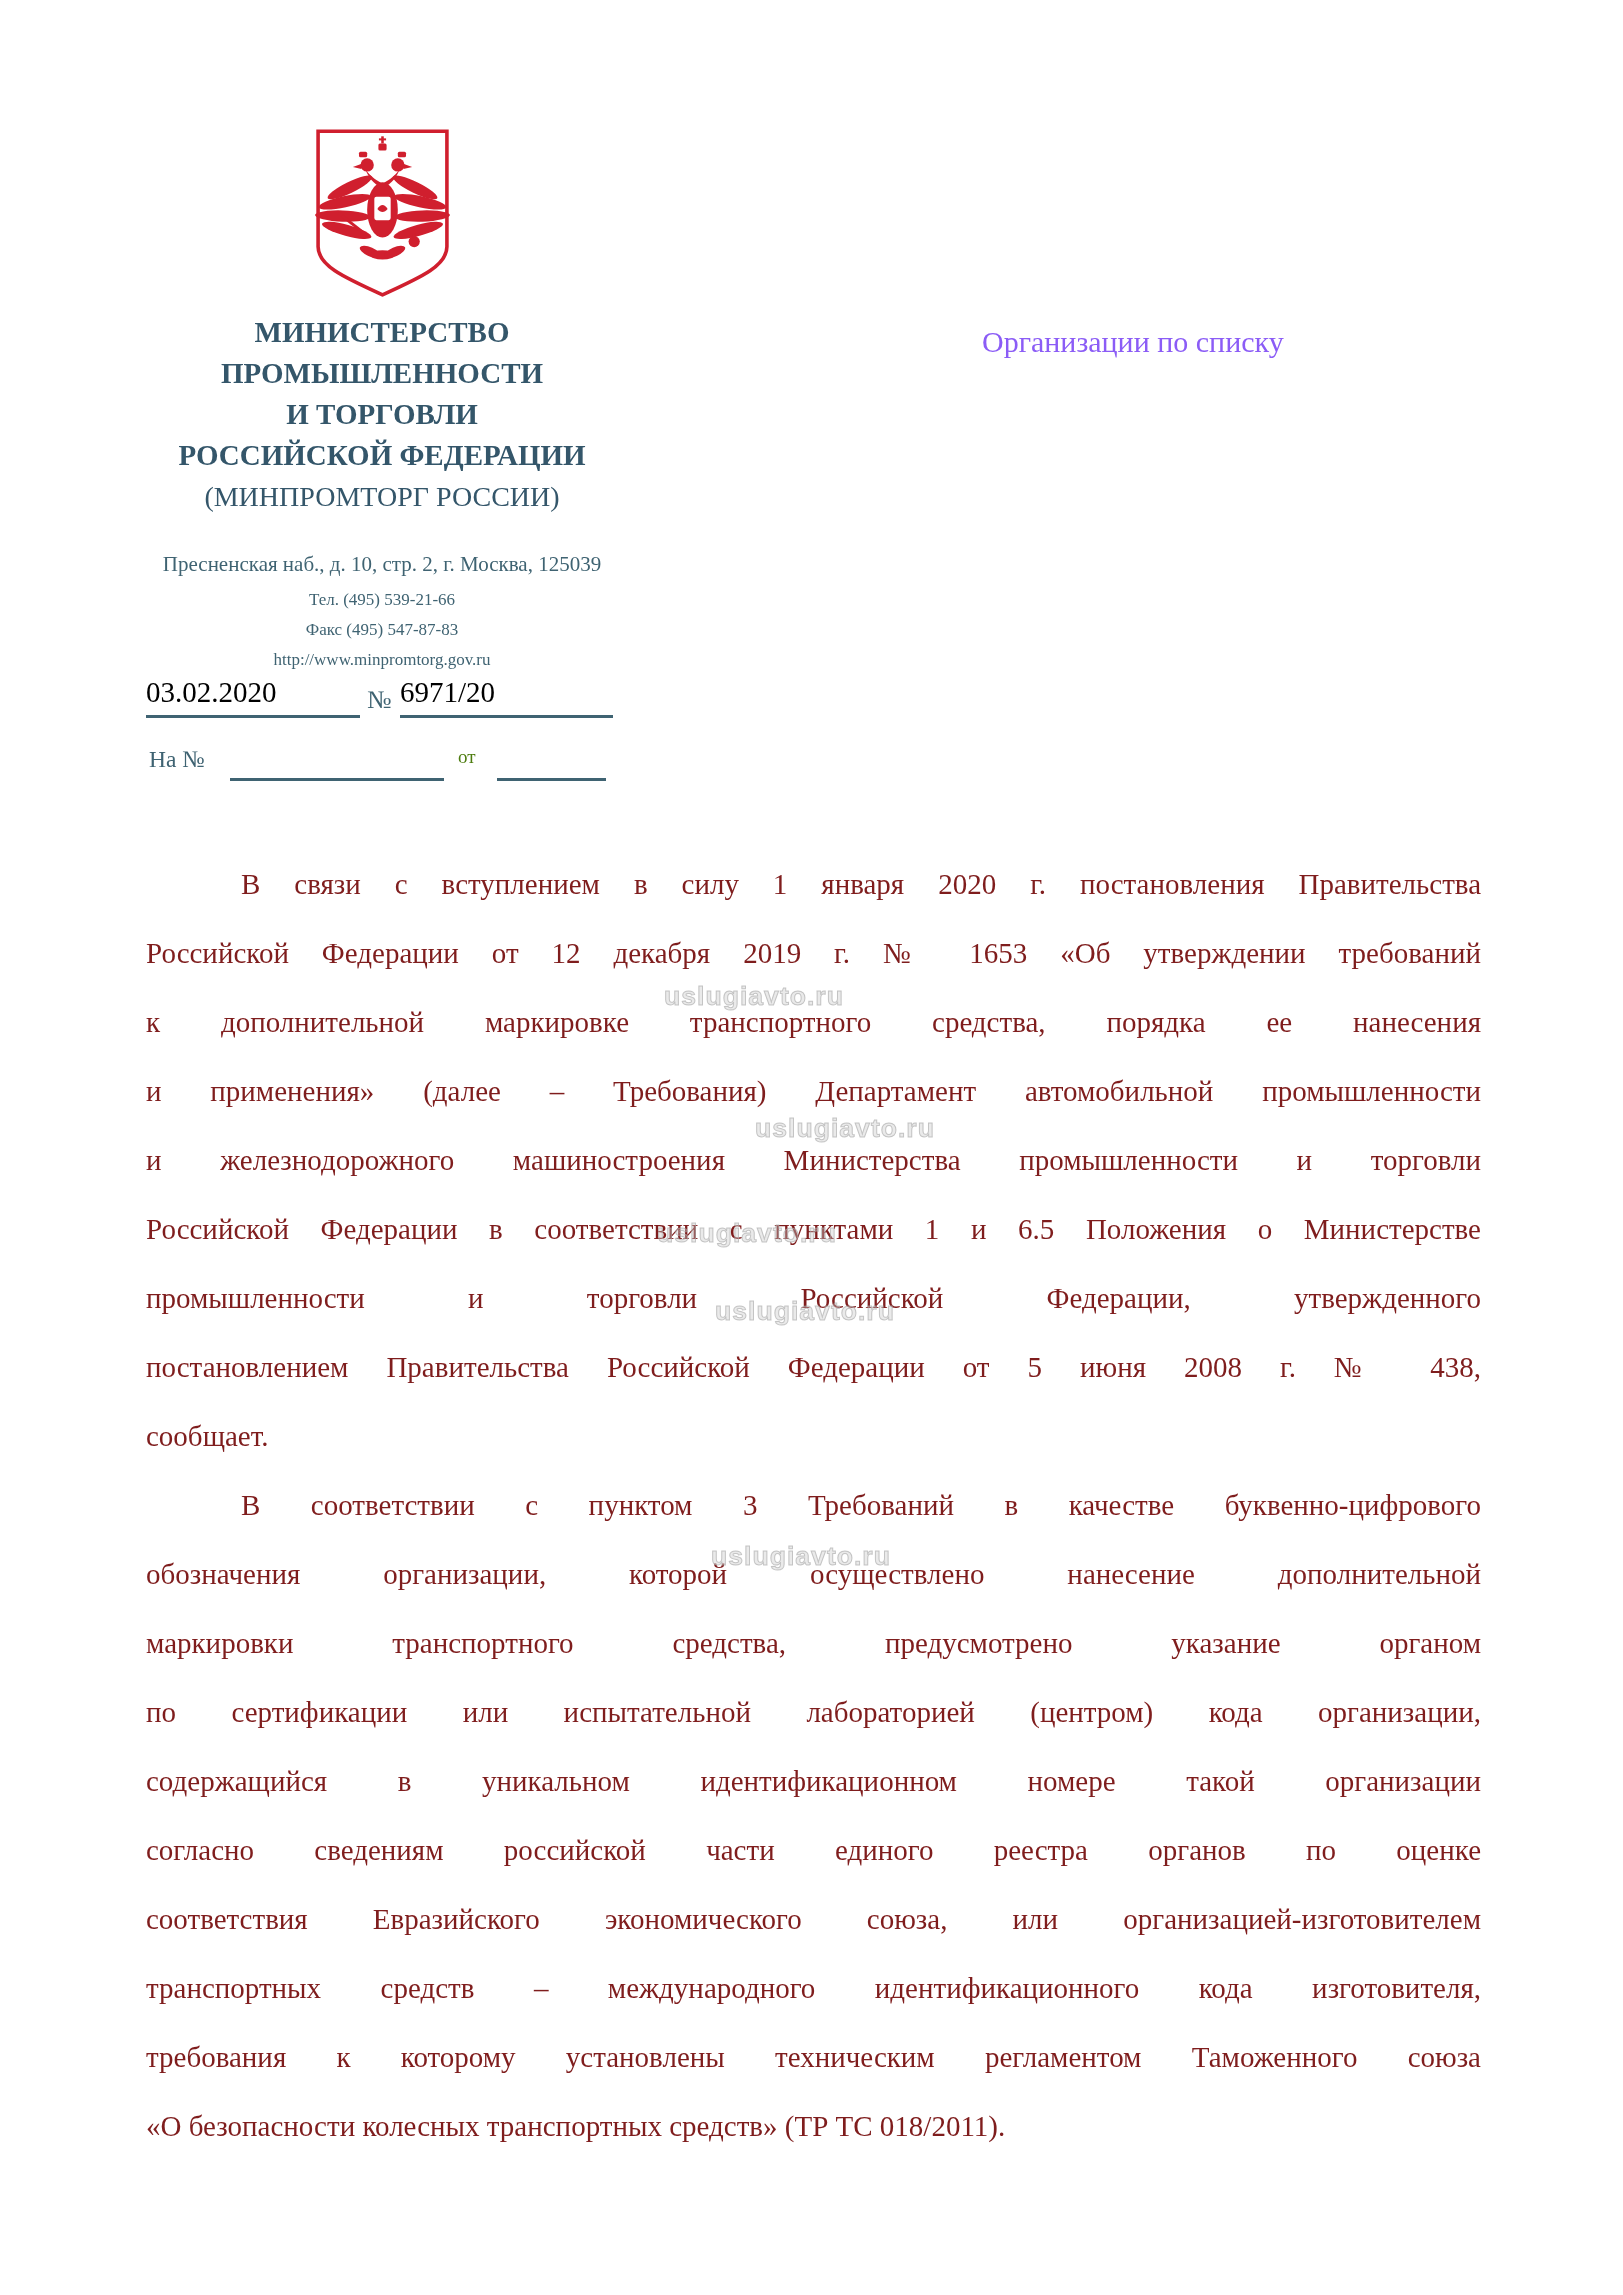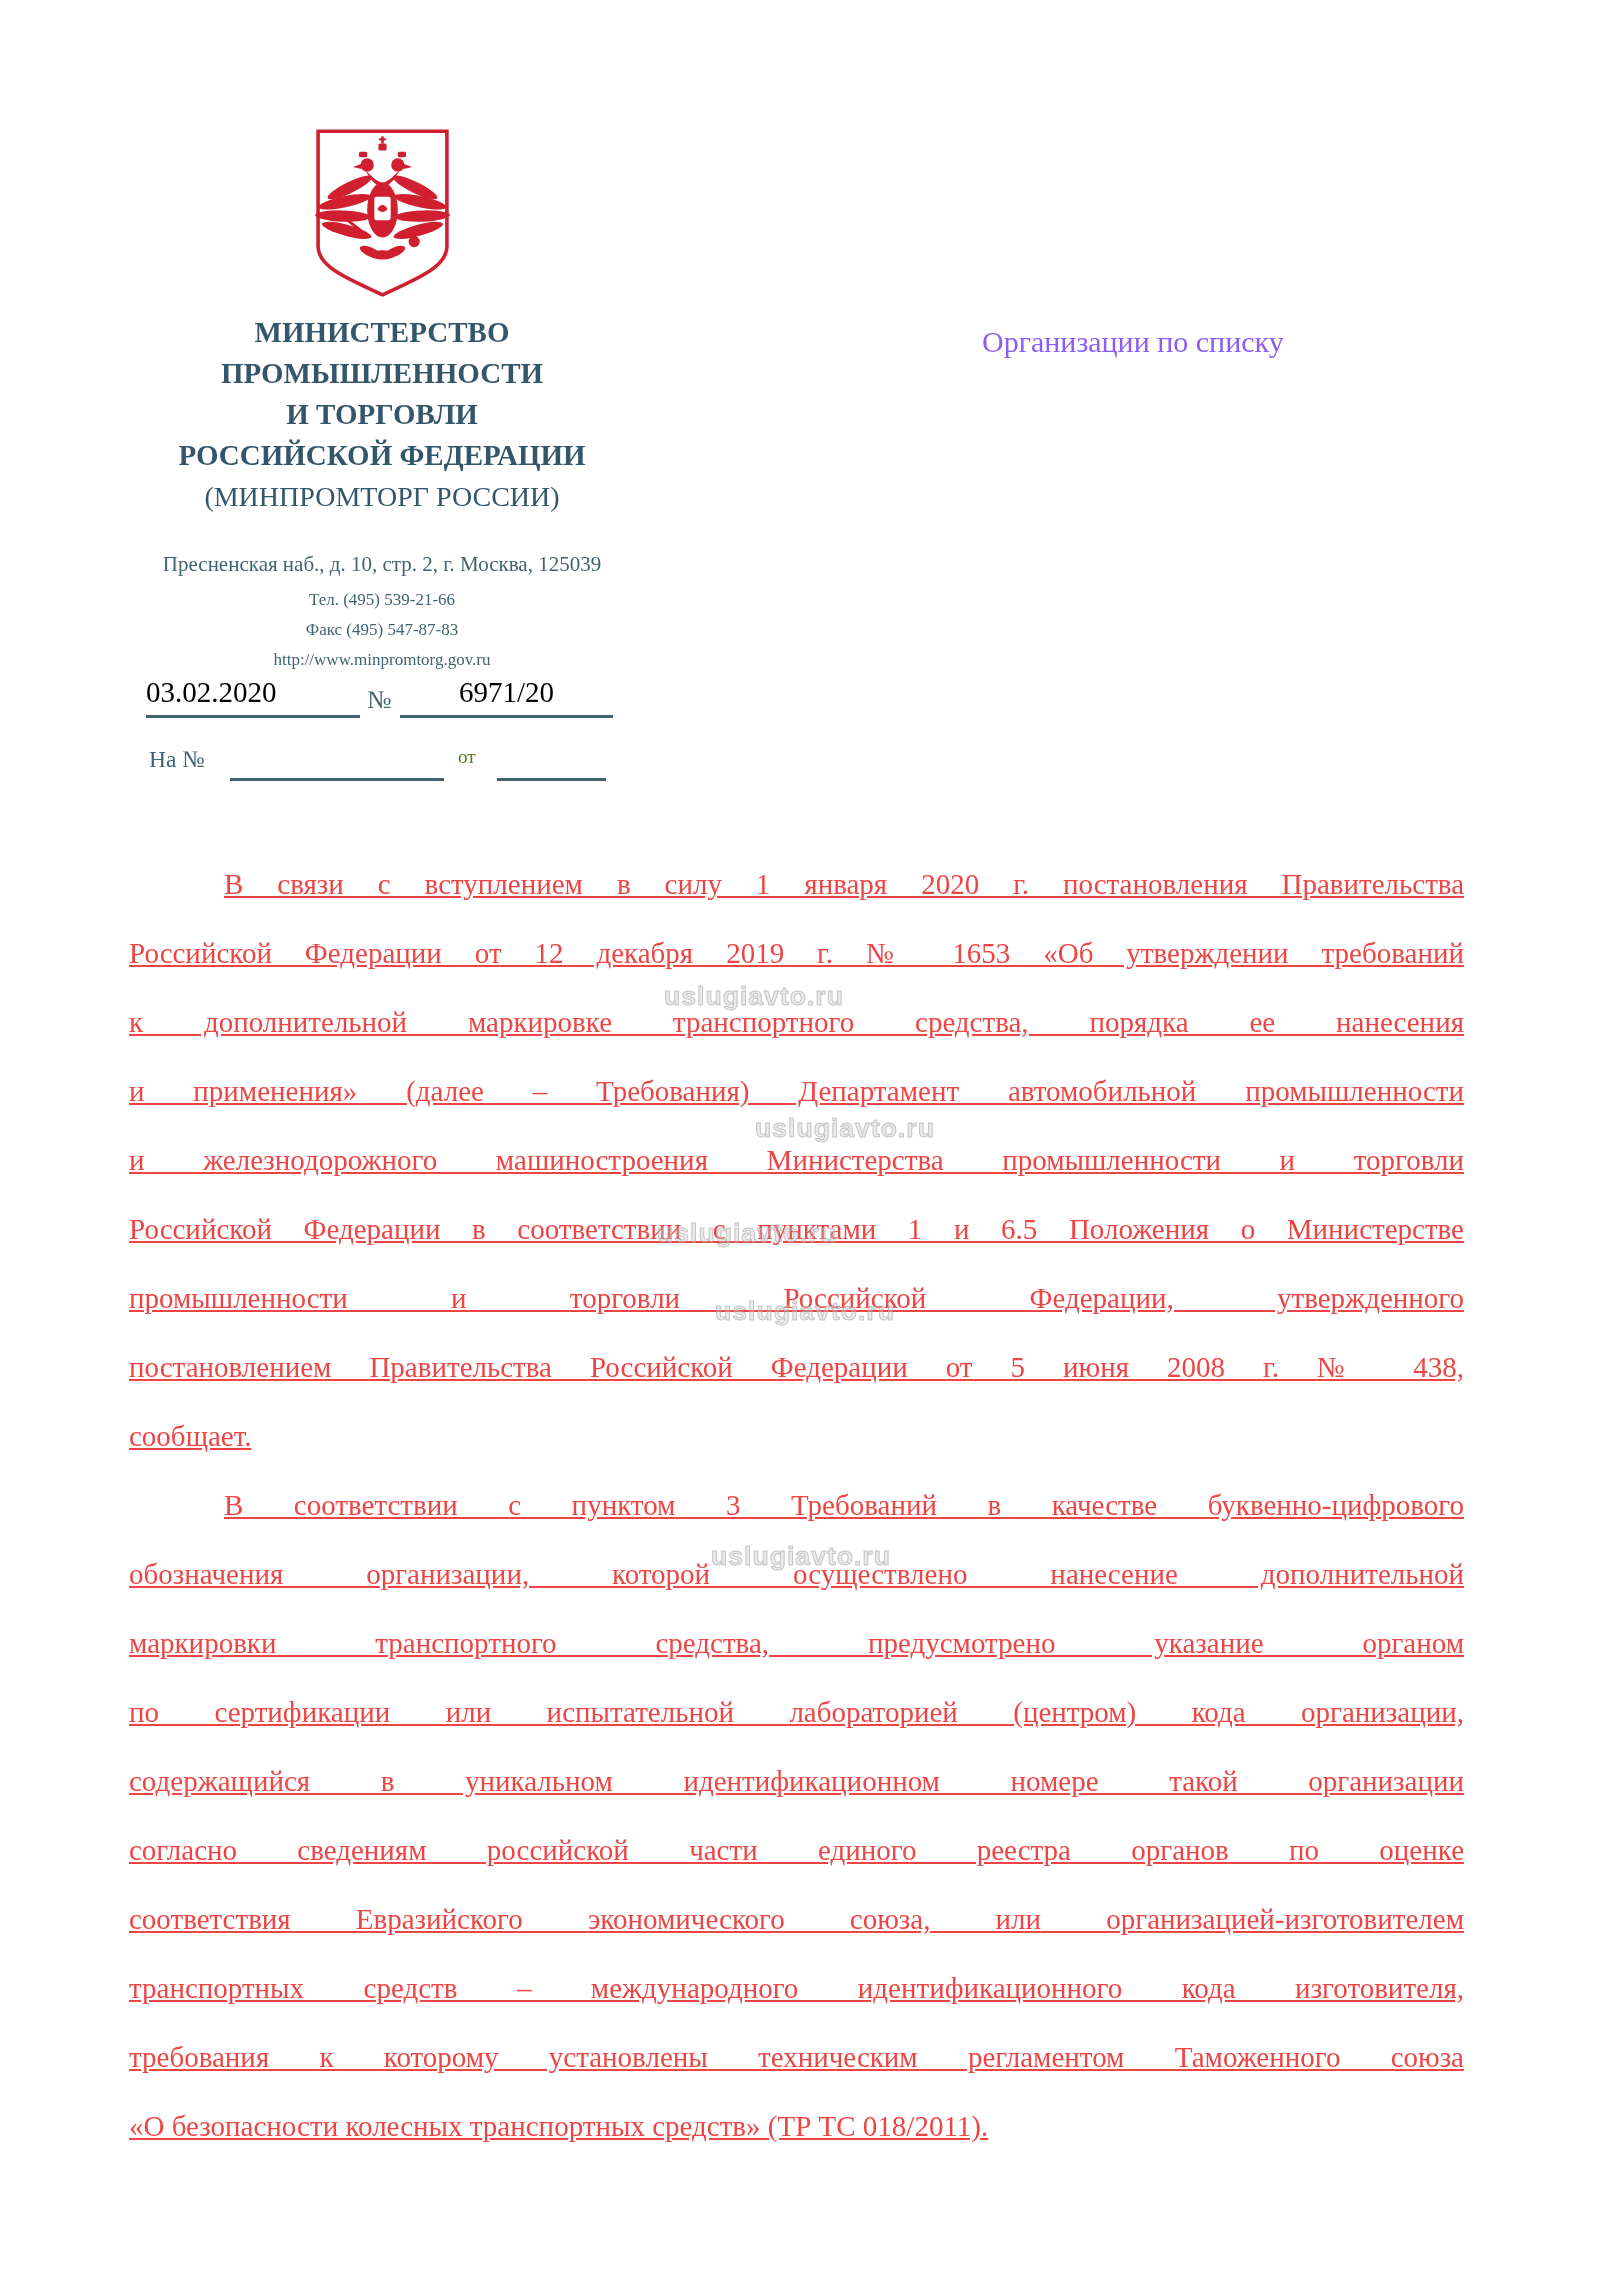--- a/index.html
+++ b/index.html
@@ -11,29 +11,29 @@
   .letterhead{position:absolute;left:110px;top:128px;width:544px;text-align:center;}
   .emblem{display:block;margin:0 auto;}
   .org-name{margin-top:13.3px;font-weight:bold;color:#34566a;font-size:29px;line-height:41px;}
   .org-short{color:#34566a;font-size:28px;line-height:41px;font-weight:normal;}
   .address{margin-top:33px;color:#3f6372;font-size:21px;line-height:29px;}
   .contacts{margin-top:6.1px;color:#3f6372;font-size:17px;line-height:30px;}
   
   .u{border-bottom:3.6px solid #3f6372;position:absolute;}
   .date-cell{left:146px;top:676px;width:214px;height:39px;text-align:left;font-size:29px;color:#000;font-family:Liberation Serif, serif;}
   .no-sign{position:absolute;left:367px;top:685px;color:#3f6372;font-size:25.6px;}
-  .num-cell{left:400px;top:676px;width:213px;height:39px;text-align:center;font-size:29px;color:#000;}
+  .num-cell{left:400px;top:676px;width:213px;height:39px;font-size:29px;color:#000;}
   .ref-na{position:absolute;left:149px;top:746px;color:#3f6372;font-size:23.5px;}
   .ref-u1{left:230px;top:740px;width:214px;height:38px;}
   .ref-ot{position:absolute;left:458px;top:746px;color:#4d7c0f;font-size:19px;}
   .ref-u2{left:497px;top:740px;width:109px;height:38px;}
   
   .recipient{position:absolute;left:982px;top:325px;font-size:30px;color:#8b5cf6;}
   
-  .bodytext{position:absolute;left:129px;top:850px;width:1335px;font-size:29px;color:#ef4444;text-decoration:underline;}
+  .bodytext{position:absolute;left:146px;top:850px;width:1335px;font-size:29px;color:#7f1d1d;}
   .bodytext .line{height:69px;line-height:69px;text-align:justify;text-align-last:justify;}
   .bodytext .line.last{text-align-last:left;}
   .bodytext .line.indent{text-indent:95px;}
   
   .wm{
     position:absolute;font-family:"Liberation Sans",sans-serif;font-size:26.6px;font-weight:bold;
     letter-spacing:1px;color:rgba(200,200,200,0.38);
     -webkit-text-stroke:1px rgba(170,170,170,0.65);
   }
 </style>

